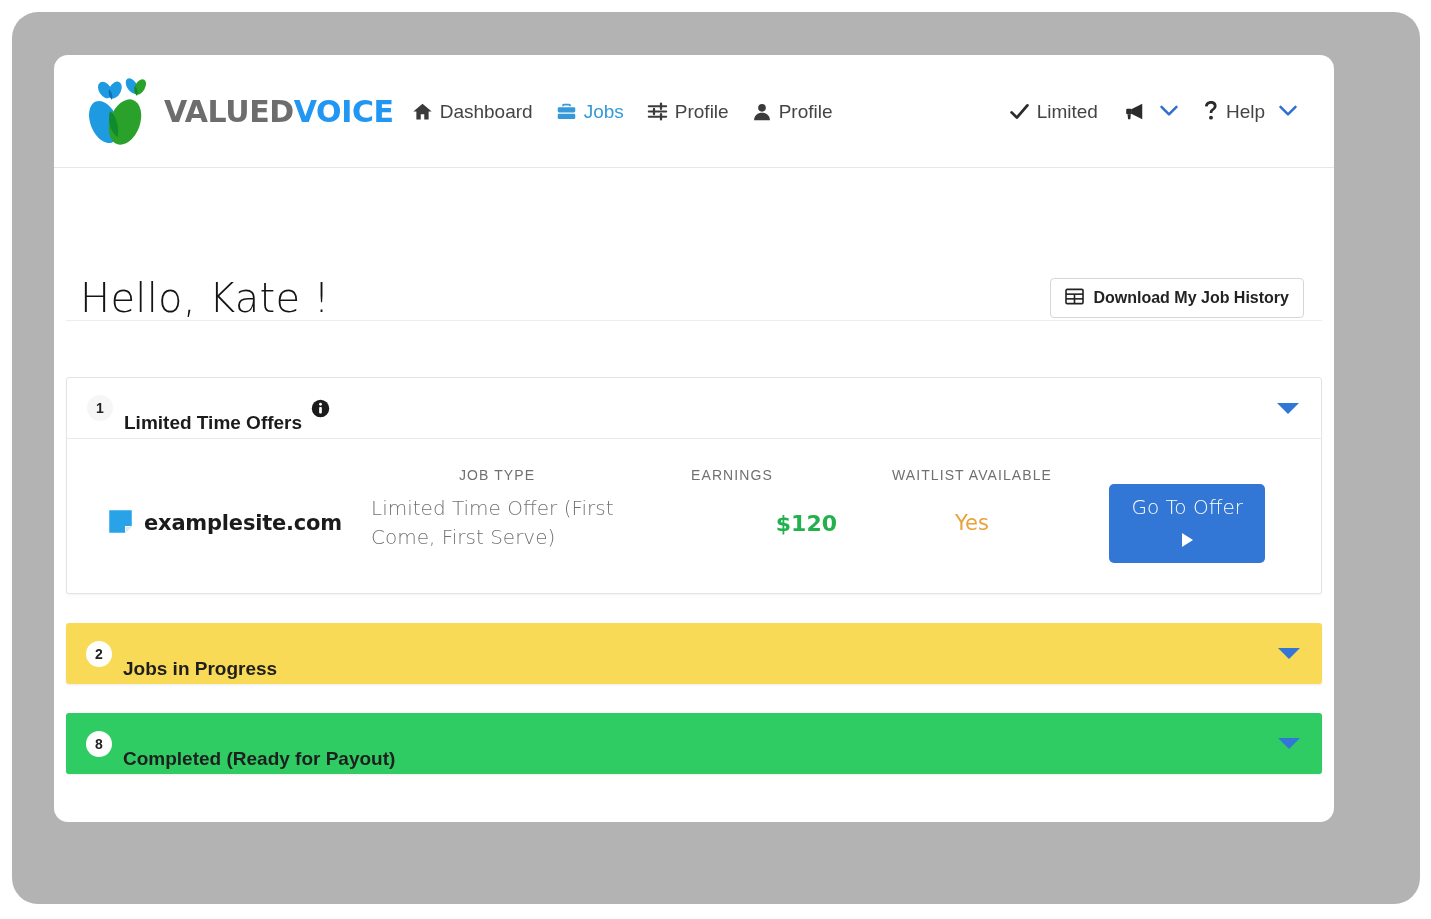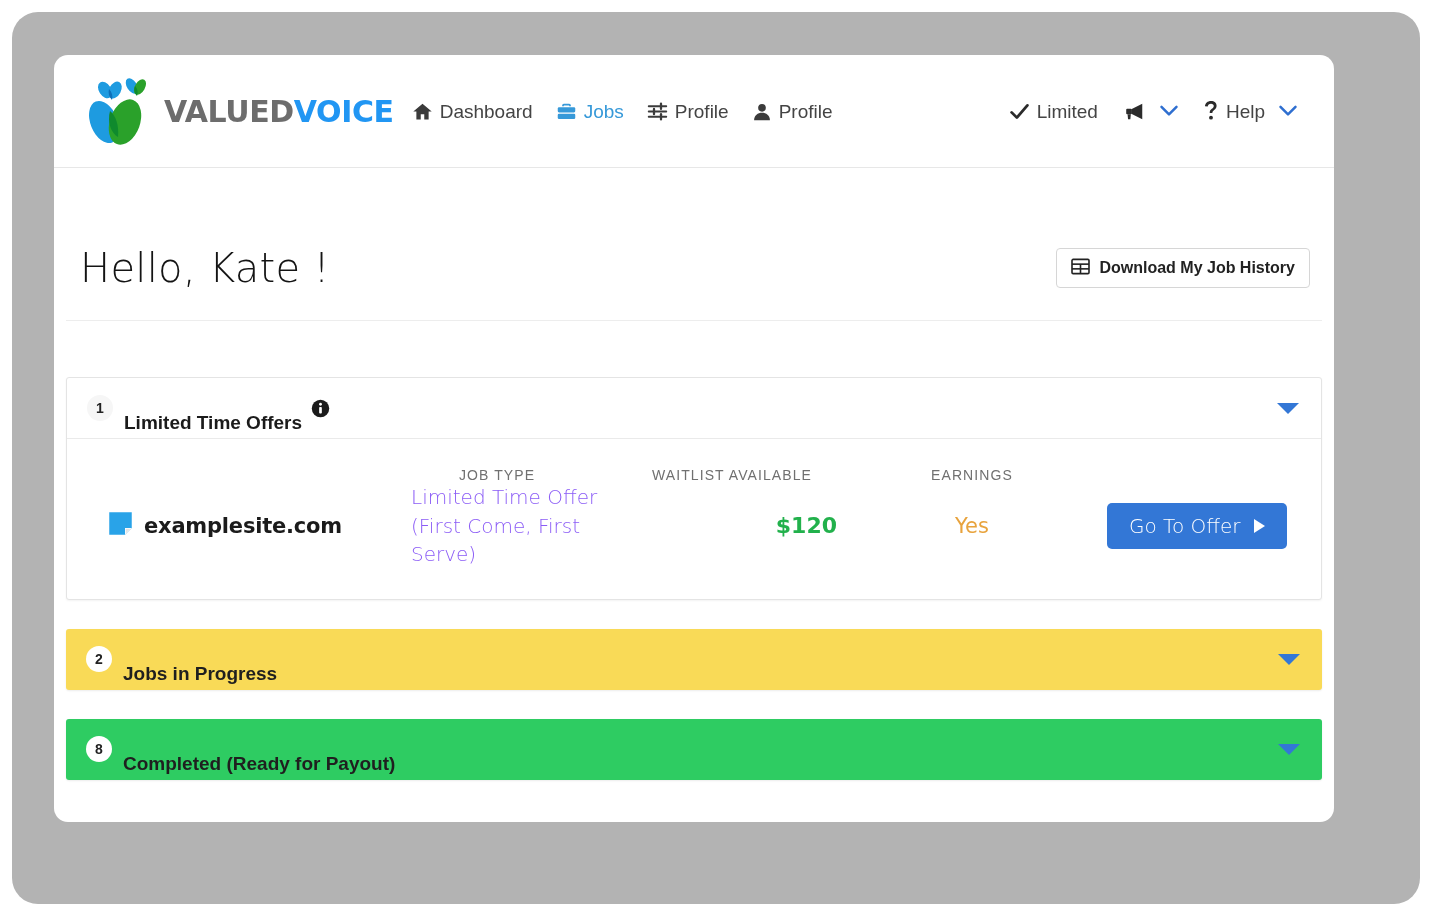--- a/index.html
+++ b/index.html
@@ -90,23 +90,23 @@
   }
   .nav-item.active { color: #3699d9; }
   .nav-item .ico { display: inline-flex; align-items: center; flex: none; }
 
   .chev-blue { display: inline-flex; margin-left: 6px; flex: none; }
 
   
   .greeting-band {
     position: relative;
     height: 153px;
-    padding: 0 24px 0 26px;
-    display: flex;
-    align-items: center;
+    padding: 0 30px 0 26px;
+    display: flex;
+    align-items: flex-end;
   }
   .greeting-inner {
     width: 100%;
     display: flex;
     align-items: center;
     justify-content: space-between;
     padding-top: 47px;
   }
 
   .greeting {
@@ -238,26 +238,25 @@
   .site-name {
     font-size: 21px;
     font-weight: bold;
     color: #1b1b1b;
     letter-spacing: -0.2px;
     font-family: "DejaVu Sans", sans-serif;
   }
 
   .jobtype-cell {
     font-size: 20px;
-    color: #8b5cf6;
+    color: #737373;
     line-height: 1.43;
     padding-left: 4px;
     font-family: "DejaVu Sans", sans-serif;
     font-weight: 300;
-    margin-left: 40px;
   }
 
   .earnings-cell {
     font-size: 22px;
     font-weight: bold;
     color: #22b14c;
     text-align: right;
     font-family: "DejaVu Sans", sans-serif;
   }
 
@@ -282,20 +281,21 @@
     color: #ffffff;
     border: none;
     border-radius: 5px;
     padding: 13px 22px;
     font-size: 20px;
     cursor: pointer;
     white-space: nowrap;
     line-height: 1;
     font-family: "DejaVu Sans", sans-serif;
     font-weight: 300;
+    flex-direction: column;
   }
 
   
   .color-bar {
     display: flex;
     align-items: center;
     height: 61px;
     padding: 0 22px 0 20px;
     margin-top: 29px;
     border-radius: 3px;
@@ -467,22 +467,22 @@
           <span class="head-chevron">
             <span class="tri-down"></span>
           </span>
         </div>
 
         <div class="offer-table">
 
           <div class="offer-row">
             <div class="col-head blank"></div>
             <div class="col-head">JOB TYPE</div>
+            <div class="col-head">EARNINGS</div>
             <div class="col-head">WAITLIST AVAILABLE</div>
-            <div class="col-head">EARNINGS</div>
             <div class="col-head blank"></div>
           </div>
 
           <div class="offer-body">
 
             <div class="site-cell">
               <span>
                 <svg width="27" height="27" viewBox="0 0 24 24">
                   <path d="M2 2 H22 V16 L16 22 H2 Z" fill="#29a3e8"></path>
                   <path d="M16 22 V16 H22 Z" fill="#ffffff"></path>

